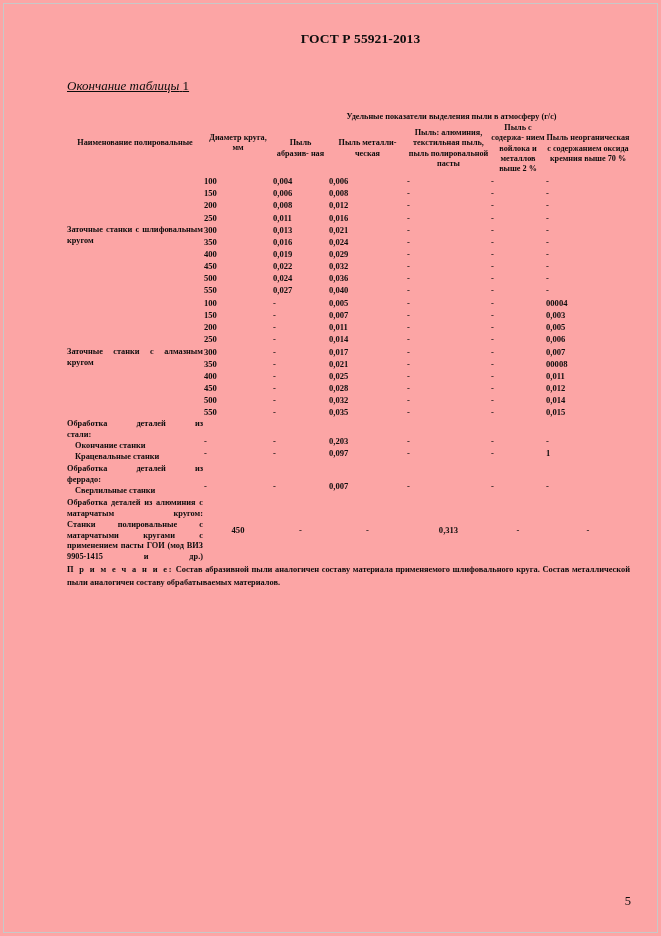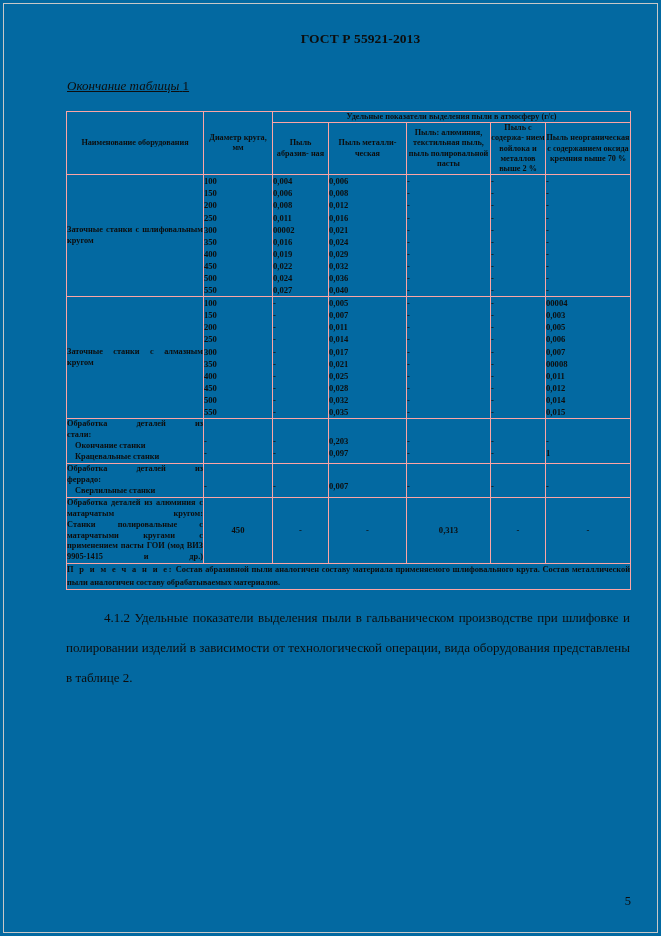--- a/index.html
+++ b/index.html
@@ -6,21 +6,21 @@
   html, body {
     margin: 0;
     padding: 0;
     background: #9b9b9b;
   }
   .page {
     position: relative;
     width: 661px;
     height: 936px;
     margin: 0 auto;
-    background: #0369a1;
+    background: #fca5a5;
     box-sizing: border-box;
     font-family: "Liberation Serif", "DejaVu Serif", serif;
     color: #0d0d0d;
     overflow: hidden;
   }
   .page-border {
     position: absolute;
     left: 3px; top: 3px;
     width: 655px; height: 930px;
     border: 1px solid #c8c8c8;
@@ -165,21 +165,21 @@
       <col style="width:137px">
       <col style="width:69px">
       <col style="width:56px">
       <col style="width:78px">
       <col style="width:84px">
       <col style="width:55px">
       <col style="width:85px">
     </colgroup>
     <thead>
       <tr>
-        <td rowspan="2" class="hd hd-name">Наименование оборудования</td>
+        <td rowspan="2" class="hd hd-name">Наименование полировальные</td>
         <td rowspan="2" class="hd">Диаметр круга, мм</td>
         <td colspan="5" class="grp-title">Удельные показатели выделения пыли в атмосферу (г/с)</td>
       </tr>
       <tr>
         <td class="hd">Пыль абразив- ная</td>
         <td class="hd">Пыль металли- ческая</td>
         <td class="hd">Пыль: алюминия, текстильная пыль, пыль полировальной пасты</td>
         <td class="hd">Пыль с содержа- нием войлока и металлов выше 2 %</td>
         <td class="hd">Пыль неорганическая с содержанием оксида кремния выше 70 %</td>
       </tr>
@@ -198,21 +198,21 @@
             <div>400</div>
             <div>450</div>
             <div>500</div>
             <div>550</div>
           </td>
         <td class="val">
             <div>0,004</div>
             <div>0,006</div>
             <div>0,008</div>
             <div>0,011</div>
-            <div>00002</div>
+            <div>0,013</div>
             <div>0,016</div>
             <div>0,019</div>
             <div>0,022</div>
             <div>0,024</div>
             <div>0,027</div>
           </td>
         <td class="val">
             <div>0,006</div>
             <div>0,008</div>
             <div>0,012</div>
@@ -423,16 +423,15 @@
       </tr>
 
       <tr>
         <td colspan="7" class="note">
           <span class="note-lbl">П р и м е ч а н и е:</span><span> Состав абразивной пыли аналогичен составу материала применяемого шлифовального круга. Состав металлической пыли аналогичен составу обрабатываемых материалов.</span>
         </td>
       </tr>
     </tbody>
   </table>
 
-  <div class="para" id="para1" style="top: 603px;">4.1.2 Удельные показатели выделения пыли в гальваническом производстве при шлифовке и полировании изделий в зависимости от технологической операции, вида оборудования представлены в таблице 2.</div>
 
   <div class="pageno">5</div>
 </div>
 
 </body></html>

